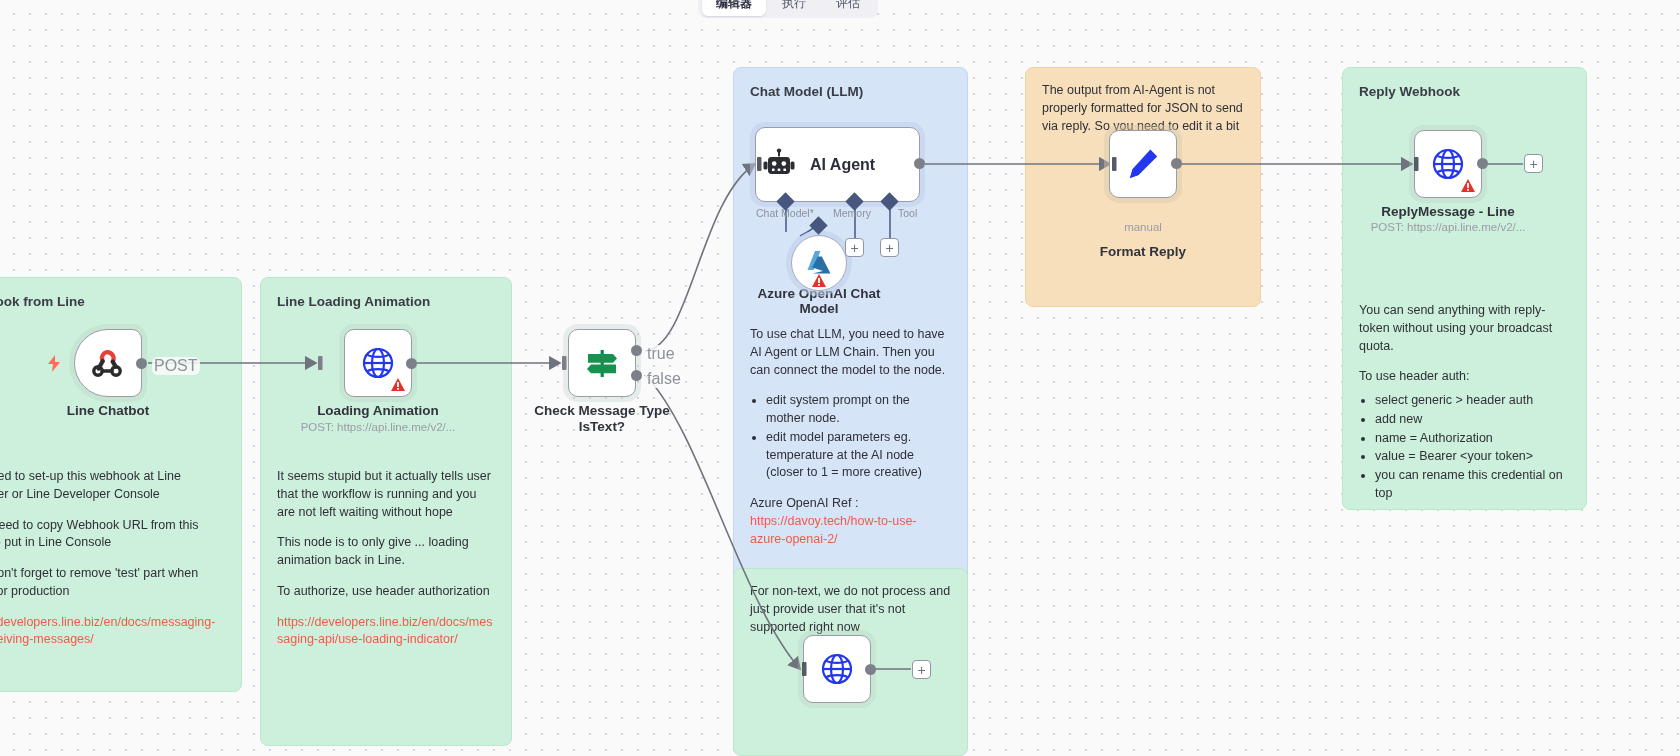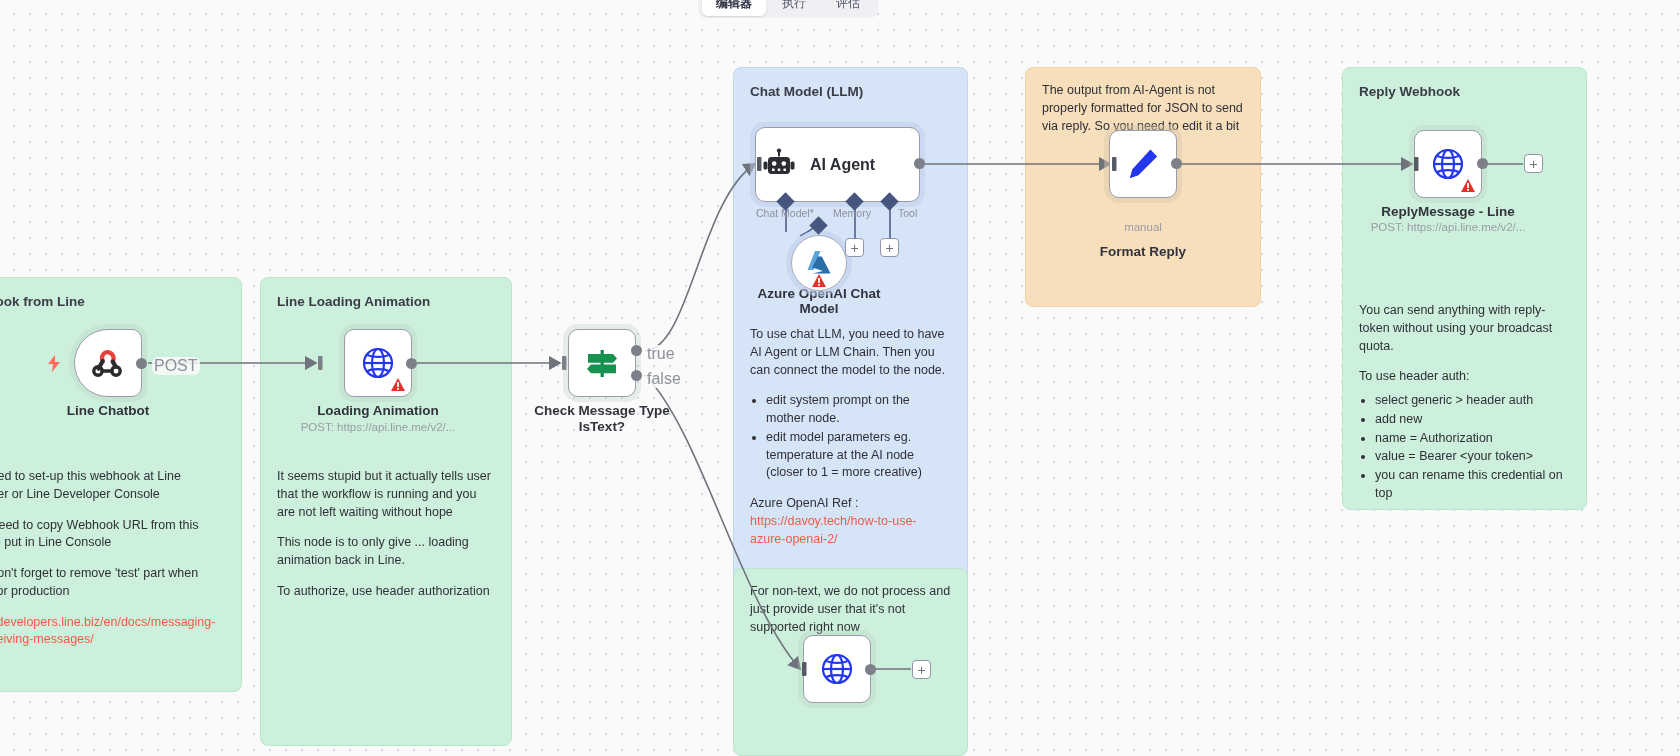--- a/index.html
+++ b/index.html
@@ -194,20 +194,21 @@
       <span class="lnk">https://developers.line.biz/en/docs/messaging-api/receiving-messages/</span>
     </div>
   </div>
 
   <div class="sticky green" style="left:260px; top:277px; width:252px; height:469px;">
     <div class="sticky-title">Line Loading Animation</div>
     <div class="noteblock" style="top:190px;">
       <p>It seems stupid but it actually tells user that the workflow is running and you are not left waiting without hope</p>
       <p>This node is to only give ... loading animation back in Line.</p>
       <p>To authorize, use header authorization</p>
+      <span class="lnk">https://developers.line.biz/en/docs/messaging-api/use-loading-indicator/</span>
     </div>
   </div>
 
   <div class="sticky blue" style="left:733px; top:67px; width:235px; height:550px;">
     <div class="sticky-title">Chat Model (LLM)</div>
     <div class="noteblock" style="top:258px;">
       <p>To use chat LLM, you need to have AI Agent or LLM Chain. Then you can connect the model to the node.</p>
       <ul>
         <li>edit system prompt on the mother node.</li>
         <li>edit model parameters eg. temperature at the AI node (closer to 1 = more creative)</li>

